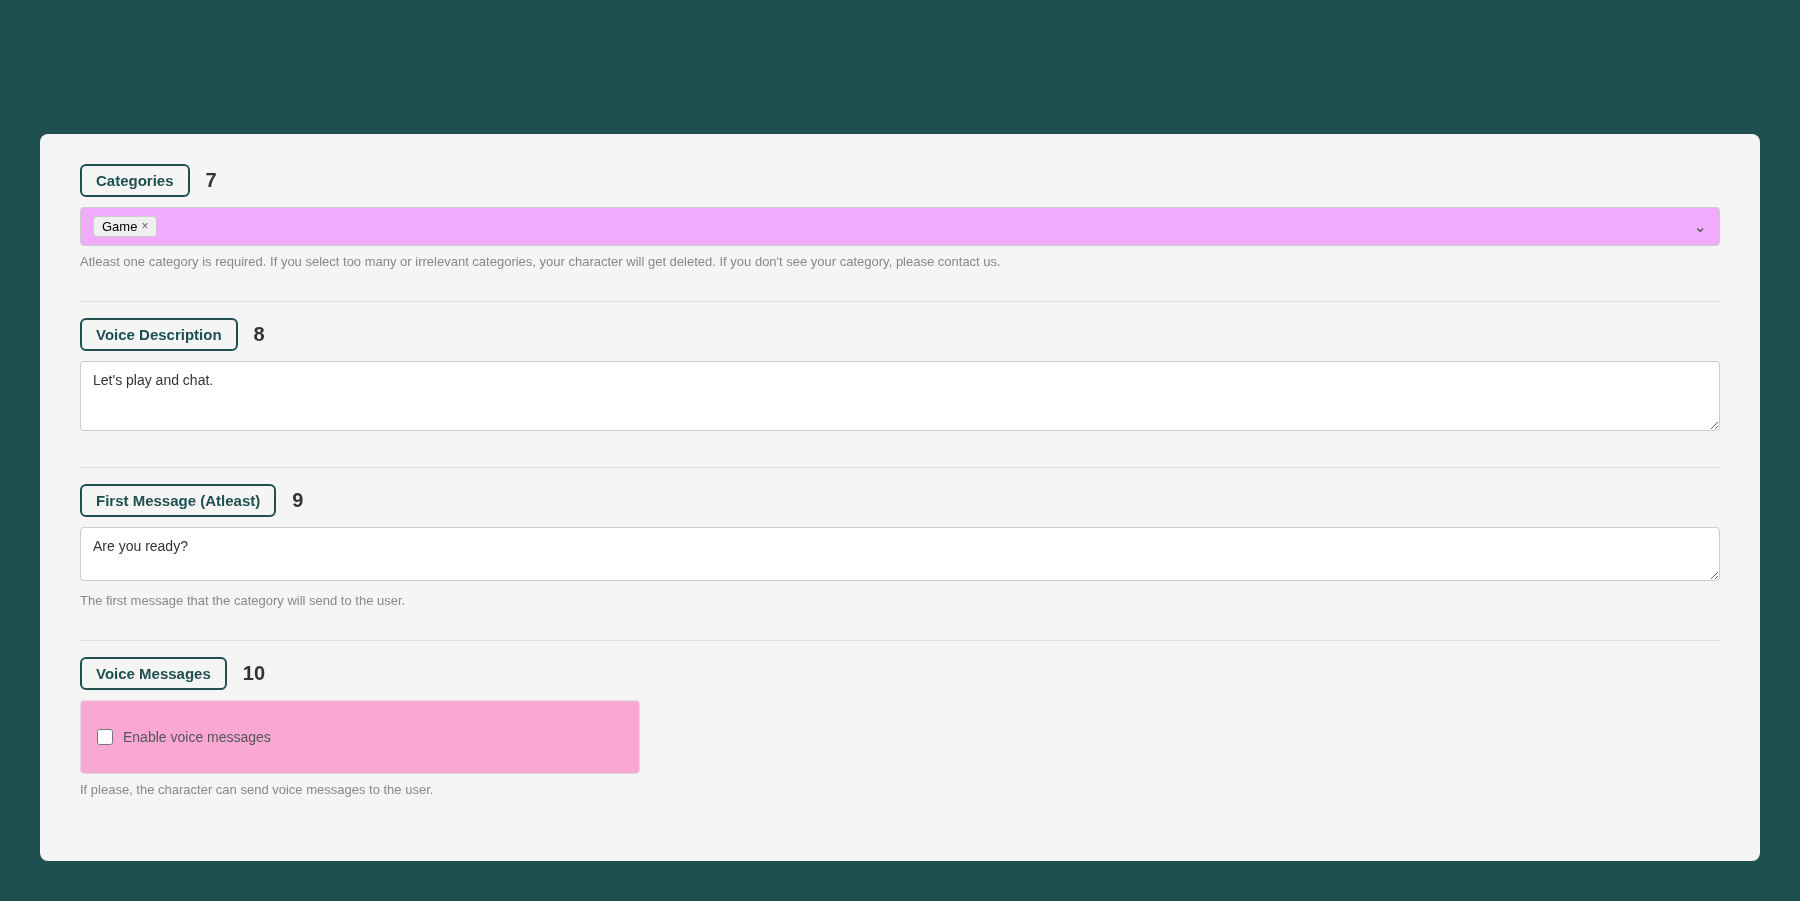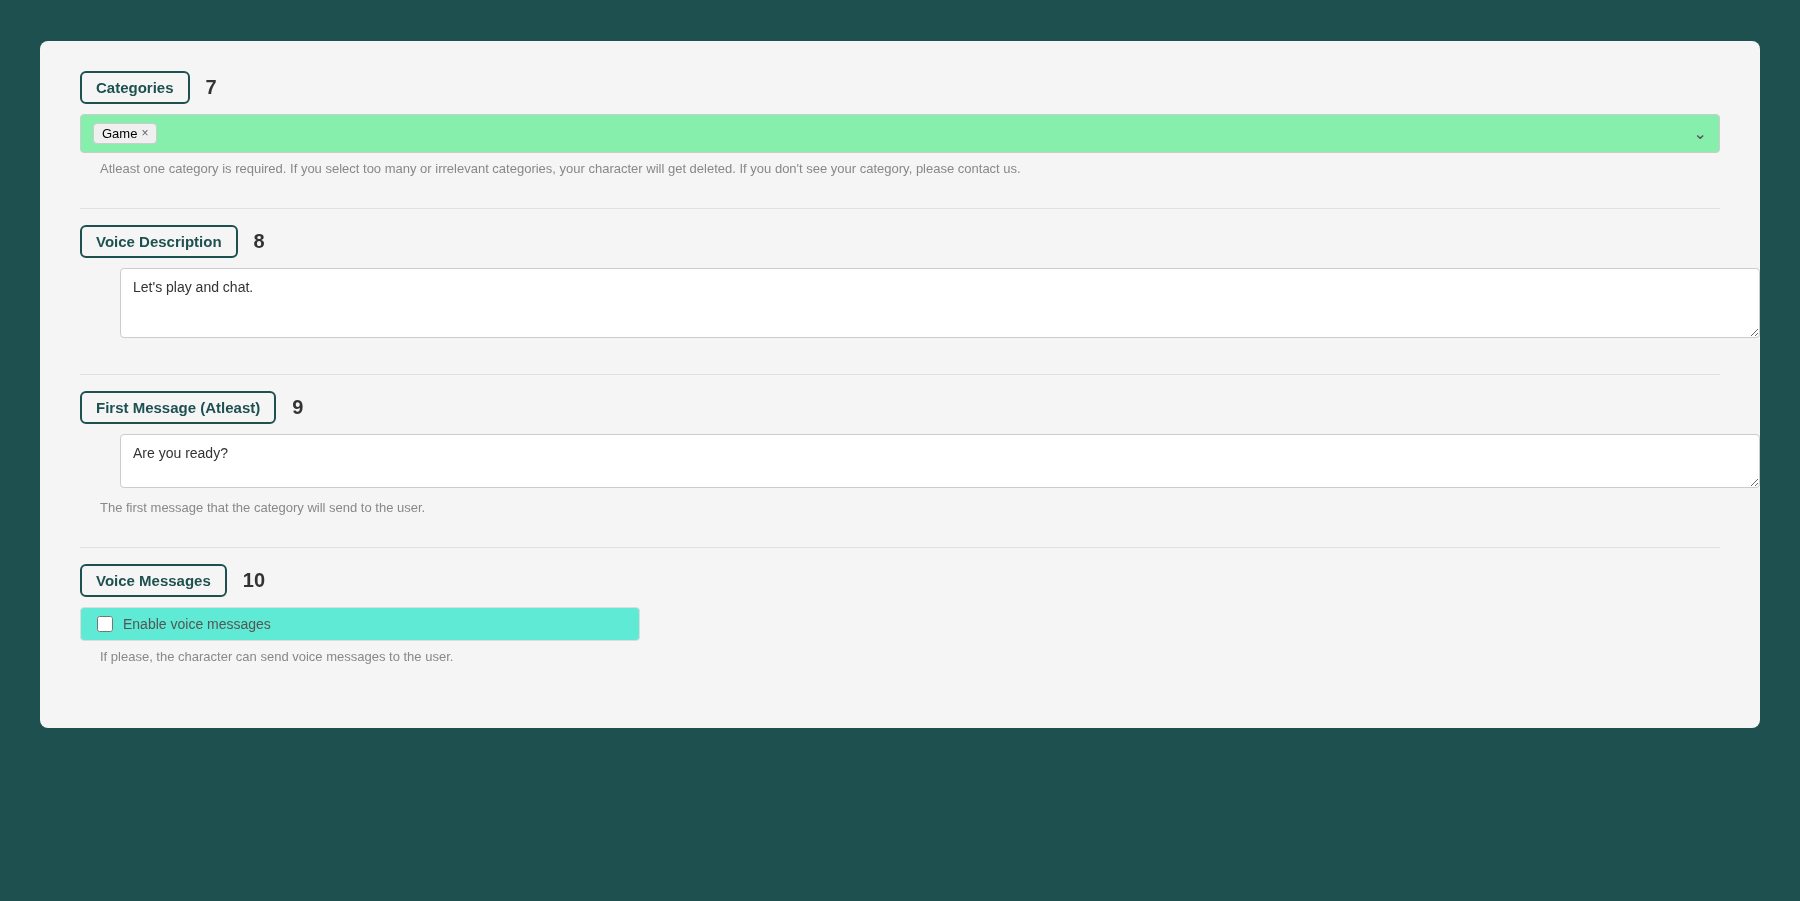--- a/index.html
+++ b/index.html
@@ -13,21 +13,21 @@
       font-family: Arial, sans-serif;
     }
 
     .outer-container {
       background-color: #1e5050;
       padding: 20px;
       border-radius: 12px;
       width: 1760px;
       min-height: 860px;
       display: flex;
-      align-items: flex-start;
+      align-items: flex-end;
     }
 
     .main-card {
       background-color: #f5f5f5;
       border-radius: 8px;
       flex: 1;
       padding: 30px 40px 40px 40px;
       display: flex;
       flex-direction: column;
       gap: 0;
@@ -58,26 +58,25 @@
     .section-number {
       font-size: 20px;
       font-weight: 600;
       color: #333;
     }
 
     .section-hint {
       font-size: 13px;
       color: #888;
       margin-top: 8px;
-      margin-left: 20px;
     }
 
     
     .categories-dropdown {
-      background: #86efac;
+      background: #f0abfc;
       border: 1px solid #ccc;
       border-radius: 4px;
       padding: 8px 12px;
       display: flex;
       align-items: center;
       justify-content: space-between;
       cursor: pointer;
     }
 
     .categories-dropdown .tags {
@@ -113,29 +112,28 @@
       width: 100%;
       border: 1px solid #ccc;
       border-radius: 4px;
       padding: 10px 12px;
       font-size: 14px;
       font-family: Arial, sans-serif;
       resize: vertical;
       background: white;
       color: #333;
       outline: none;
-      margin-left: 40px;
     }
 
     
     .voice-messages-box {
-      background: #5eead4;
+      background: #f9a8d4;
       border: 1px solid #ddd;
       border-radius: 4px;
-      padding: 8px 16px;
+      padding: 28px 16px;
       display: flex;
       align-items: center;
       gap: 10px;
       max-width: 560px;
     }
 
     .checkbox-input {
       width: 16px;
       height: 16px;
       accent-color: #1e5050;

